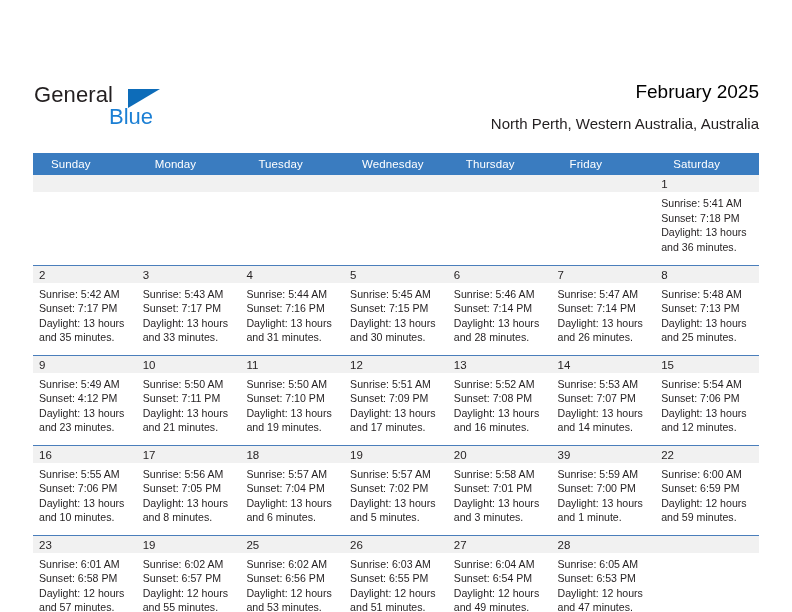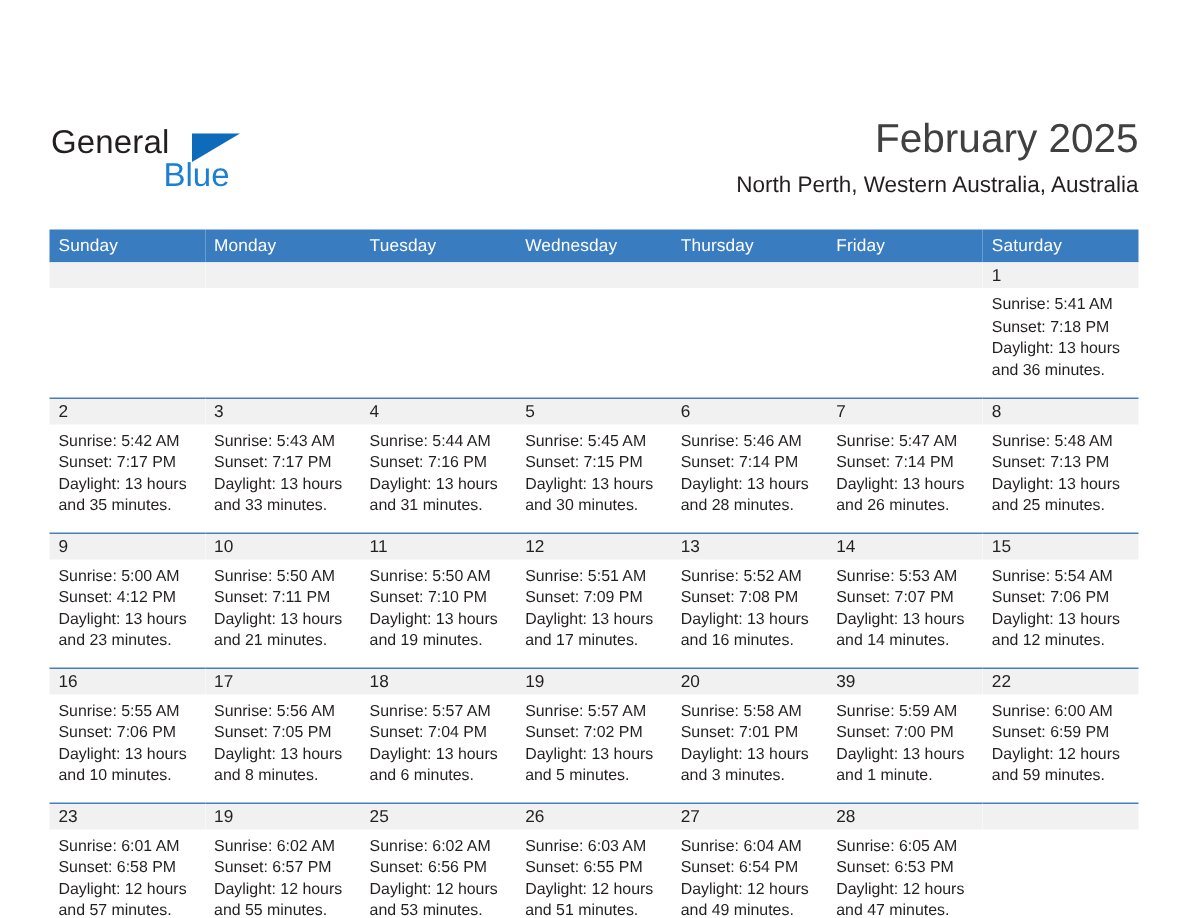--- a/index.html
+++ b/index.html
@@ -66,22 +66,22 @@
     white-space: nowrap;
   }
 
   .title-block {
     position: absolute;
     right: 0;
     top: 0;
     text-align: right;
   }
   .cal-title {
-    font-size: 27px;
-    color: #404040;
+    font-size: 19px;
+    color: #000000;
     line-height: 32px;
     white-space: nowrap;
   }
   .cal-subtitle {
     margin-top: 6px;
     font-size: 15px;
     color: #231f20;
     line-height: 19px;
     white-space: nowrap;
     text-align: center;
@@ -97,21 +97,21 @@
     table-layout: fixed;
   }
   .calendar col { width: 103.71px; }
 
   thead th {
     background: #3a7cc0;
     color: #ffffff;
     font-size: 11.5px;
     font-weight: normal;
     text-align: left;
-    padding: 5px 0 5px 6px;
+    padding: 5px 0 5px 18px;
     height: 19px;
     box-sizing: border-box;
     vertical-align: middle;
     letter-spacing: 0.1px;
   }
 
   tbody td {
     vertical-align: top;
     padding: 0;
     height: 90px;
@@ -312,21 +312,21 @@
               <div>Sunset: 7:13 PM</div>
               <div>Daylight: 13 hours</div>
               <div>and 25 minutes.</div>
             </div>
           </td>
         </tr>
         <tr>
           <td>
             <span class="daynum">9</span>
             <div class="details">
-              <div>Sunrise: 5:00 AM</div>
+              <div>Sunrise: 5:49 AM</div>
               <div>Sunset: 4:12 PM</div>
               <div>Daylight: 13 hours</div>
               <div>and 23 minutes.</div>
             </div>
           </td>
           <td>
             <span class="daynum">10</span>
             <div class="details">
               <div>Sunrise: 5:50 AM</div>
               <div>Sunset: 7:11 PM</div>

